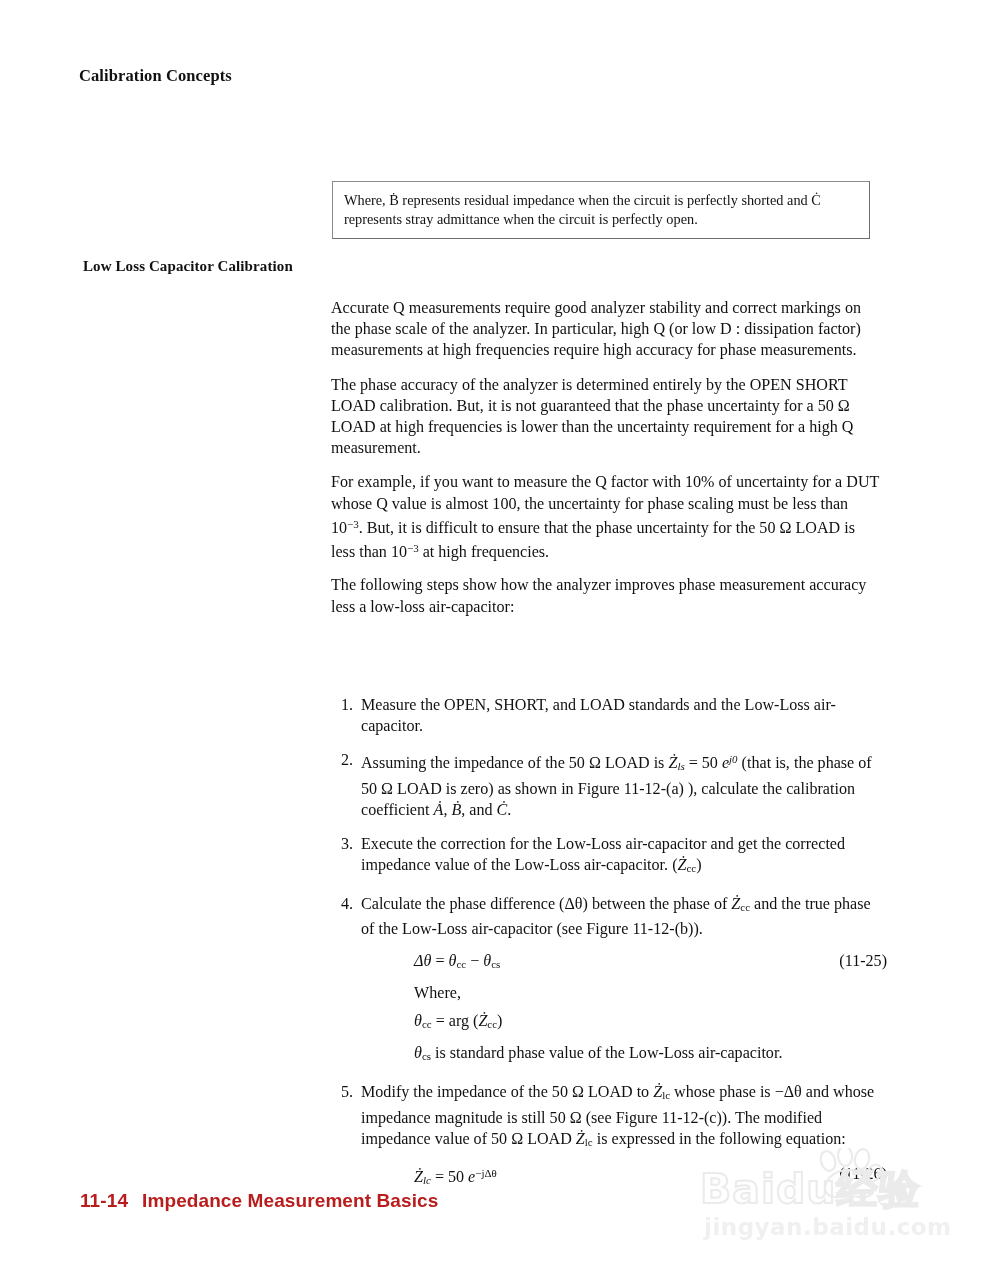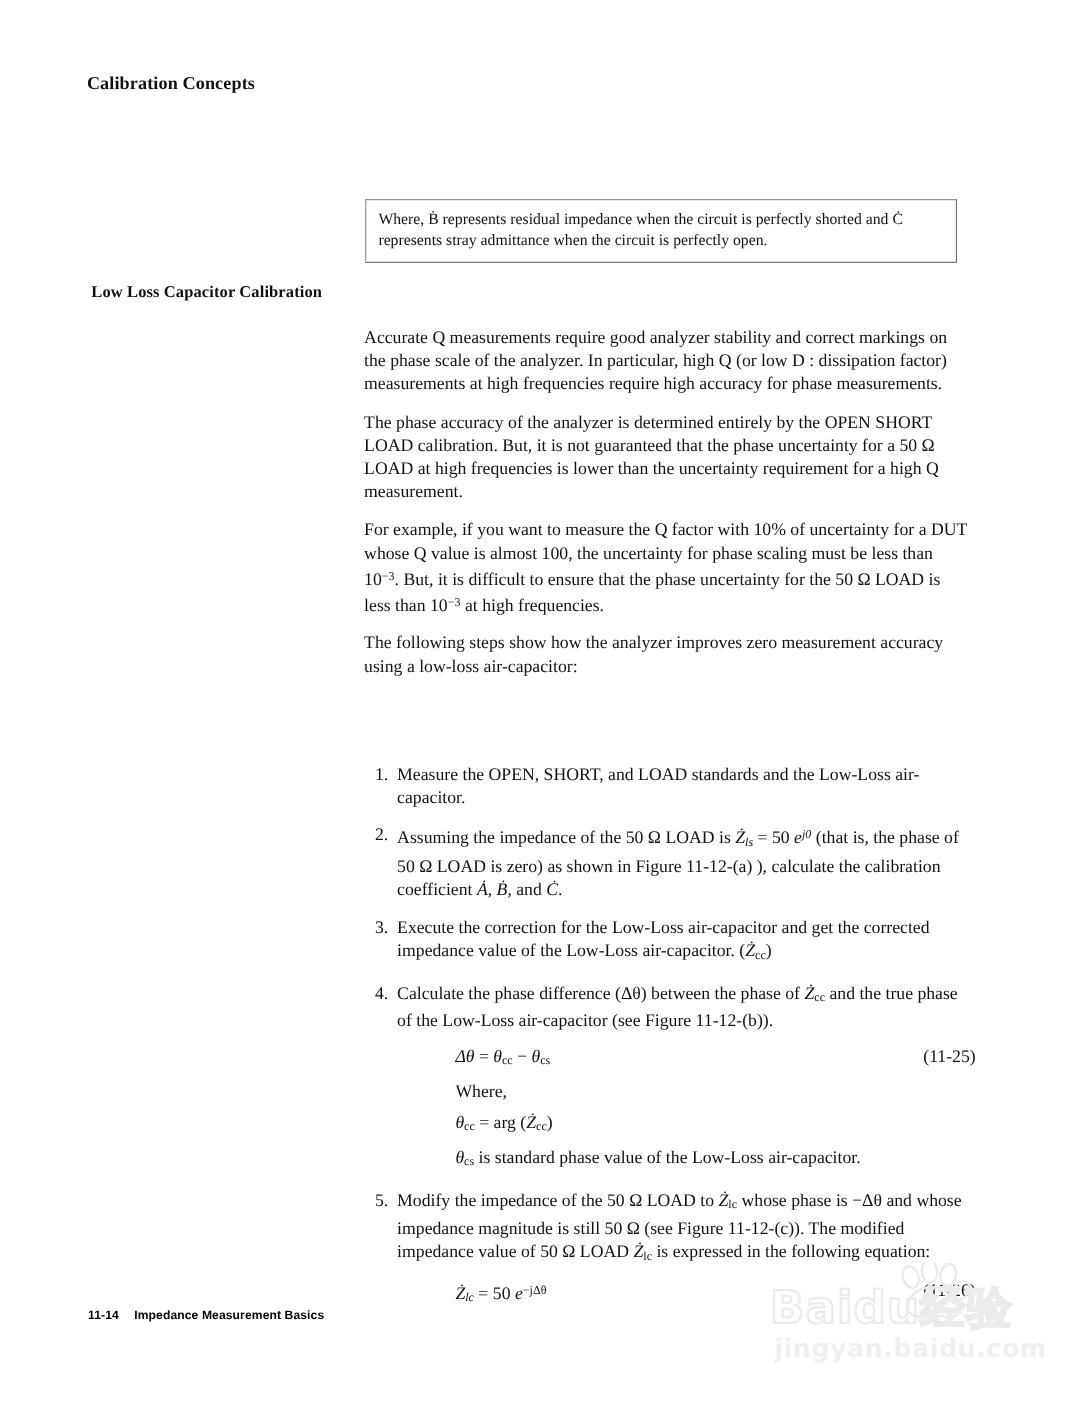--- a/index.html
+++ b/index.html
@@ -128,24 +128,24 @@
   i.mvar { font-style: italic; }
   sub.tiny { font-size: 0.68em; vertical-align: -0.22em; font-style: normal; }
   sup.tiny { font-size: 0.68em; vertical-align: 0.42em; }
 
   
   .footer {
     position: absolute;
     left: 80px;
     top: 1190px;
     font-family: "Liberation Sans", "DejaVu Sans", sans-serif;
-    font-size: 11px;
+    font-size: 19px;
     font-weight: bold;
     letter-spacing: 0.1px;
-    color: #000000;
+    color: #b91c1c;
   }
   .footer .folio { margin-right: 14px; }
 
   
   .watermark {
     position: absolute;
     left: 700px;
     top: 1148px;
     width: 280px;
     height: 104px;
@@ -197,21 +197,21 @@
   <div class="note-box">
     <span>Where, </span><span>Ḃ</span><span> represents residual impedance when the circuit is perfectly shorted and </span><span>Ċ</span><span> represents stray admittance when the circuit is perfectly open.</span>
   </div>
 
   <div class="section-heading">Low Loss Capacitor Calibration</div>
 
   <div class="col prose">
     <p>Accurate Q measurements require good analyzer stability and correct markings on the phase scale of the analyzer. In particular, high Q (or low D : dissipation factor) measurements at high frequencies require high accuracy for phase measurements.</p>
     <p>The phase accuracy of the analyzer is determined entirely by the OPEN SHORT LOAD calibration. But, it is not guaranteed that the phase uncertainty for a 50 Ω LOAD at high frequencies is lower than the uncertainty requirement for a high Q measurement.</p>
     <p><span>For example, if you want to measure the Q factor with 10% of uncertainty for a DUT whose Q value is almost 100, the uncertainty for phase scaling must be less than 10</span><sup class="tiny">−3</sup><span>. But, it is difficult to ensure that the phase uncertainty for the 50 Ω LOAD is less than 10</span><sup class="tiny">−3</sup><span> at high frequencies.</span></p>
-    <p>The following steps show how the analyzer improves zero measurement accuracy using a low-loss air-capacitor:</p>
+    <p>The following steps show how the analyzer improves phase measurement accuracy less a low-loss air-capacitor:</p>
   </div>
 
   <div class="steps">
 
     <div class="step">
       <span class="step-num">1.</span>
       <span>Measure the OPEN, SHORT, and LOAD standards and the Low-Loss air-capacitor.</span>
     </div>
 
     <div class="step">

